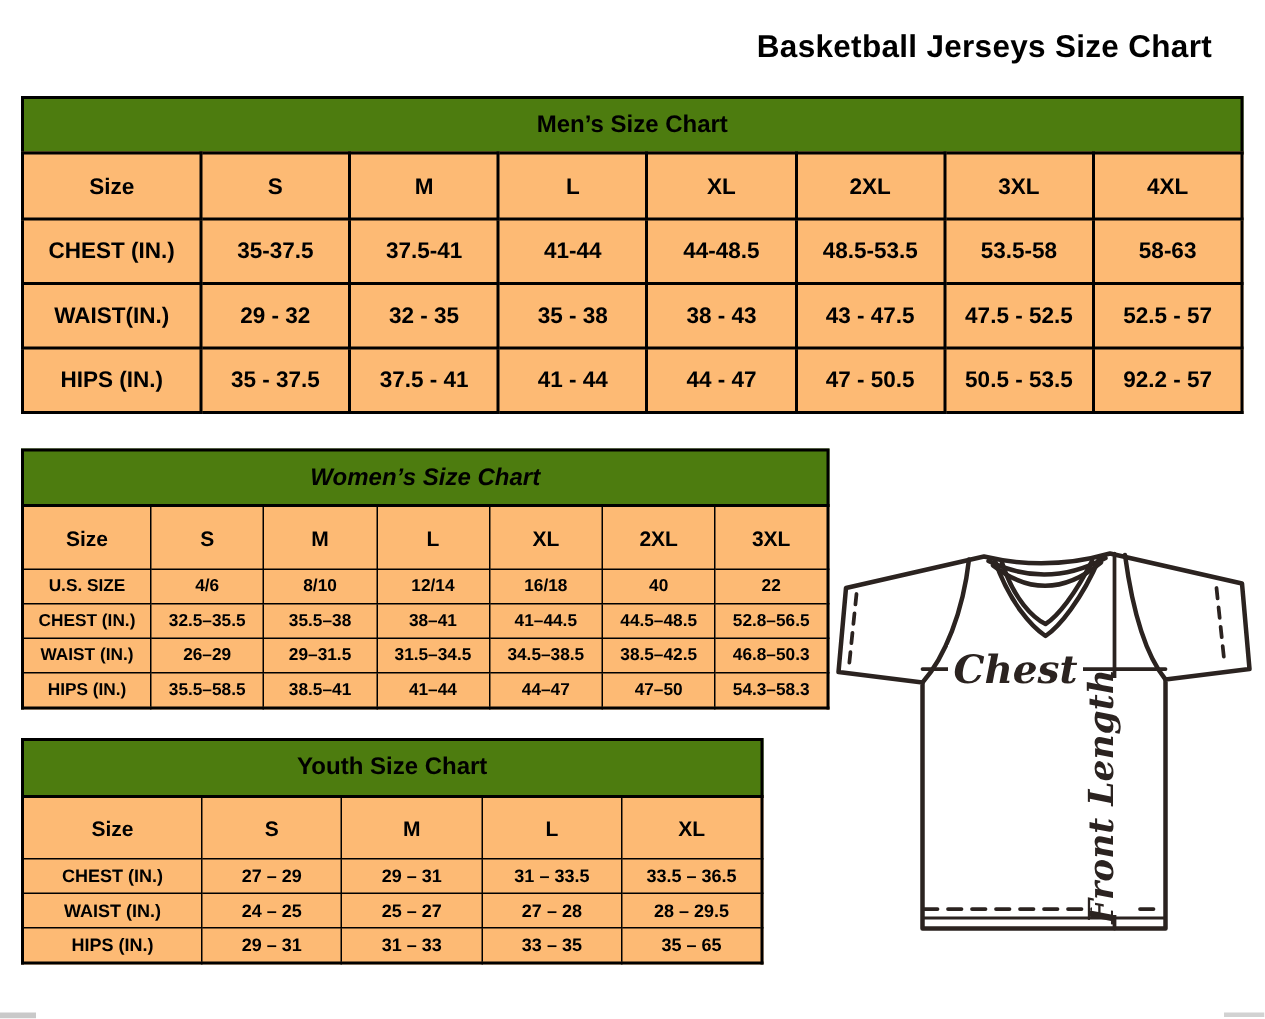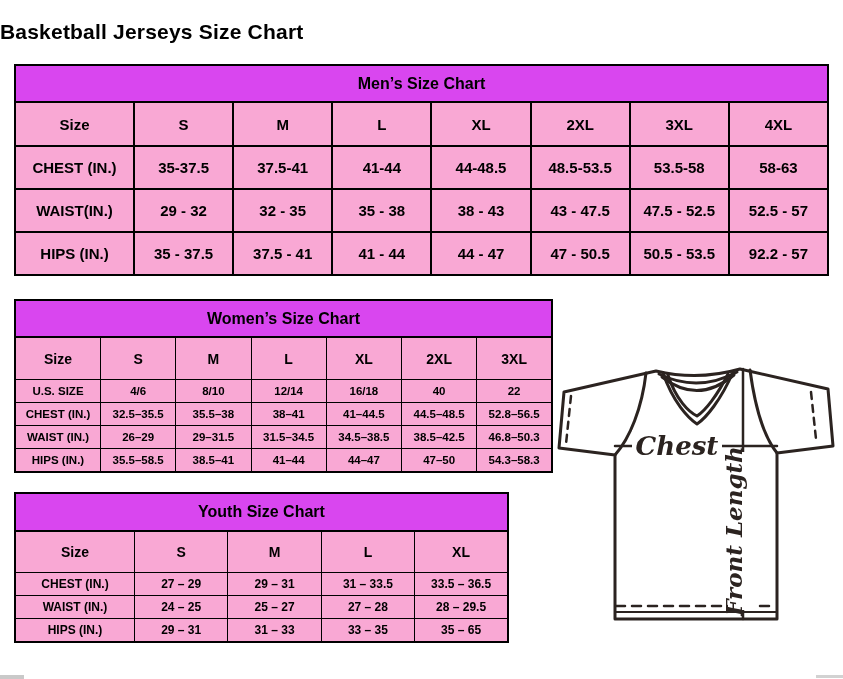--- a/index.html
+++ b/index.html
@@ -11,63 +11,63 @@
     overflow: hidden;
     font-family: "Liberation Sans", sans-serif;
     color: #000;
   }
   .page { position: relative; width: 843px; height: 679px; }
 
   .page-title {
     position: absolute;
     top: 6px; left: 0;
     width: 808px;
-    text-align: left;
+    text-align: right;
     font-size: 21px;
     font-weight: bold;
     letter-spacing: 0.2px;
   }
 
   .tbl-wrap { position: absolute; }
   .tbl-title {
     box-sizing: border-box;
     border: 2px solid #000;
-    background: #d946ef;
+    background: #4d7c0f;
     text-align: left;
     font-weight: bold;
     display: flex;
     align-items: center;
     justify-content: center;
   }
   .tbl-wrap table {
     width: 100%;
     border-collapse: collapse;
     table-layout: fixed;
     margin-top: -2px;
-    background: #f9a8d4;
+    background: #fdba74;
   }
   .tbl-wrap th, .tbl-wrap td {
     text-align: center;
     vertical-align: middle;
     font-weight: bold;
     padding: 0;
   }
 
   
   .mens { left: 14px; top: 64px; width: 815px; }
   .mens .tbl-title { height: 39px; font-size: 16px; }
   .mens table { border: 2px solid #000; }
   .mens th, .mens td { border: 2px solid #000; font-size: 15px; }
   .mens thead th { height: 42px; }
   .mens tbody th, .mens tbody td { height: 41px; }
   .mens th:first-child { width: 117px; }
 
   
   .womens { left: 14px; top: 299px; width: 539px; }
-  .womens .tbl-title { height: 39px; font-size: 16px; }
+  .womens .tbl-title { height: 39px; font-size: 16px; font-style: italic; }
   .womens table { border: 2px solid #000; }
   .womens th, .womens td { border: 1px solid #000; }
   .womens thead th { height: 41px; font-size: 14px; }
   .womens tbody th, .womens tbody td { height: 22px; font-size: 11.5px; }
   .womens th:first-child { width: 84px; }
 
   
   .youth { left: 14px; top: 492px; width: 495px; }
   .youth .tbl-title { height: 40px; font-size: 16px; }
   .youth table { border: 2px solid #000; }

